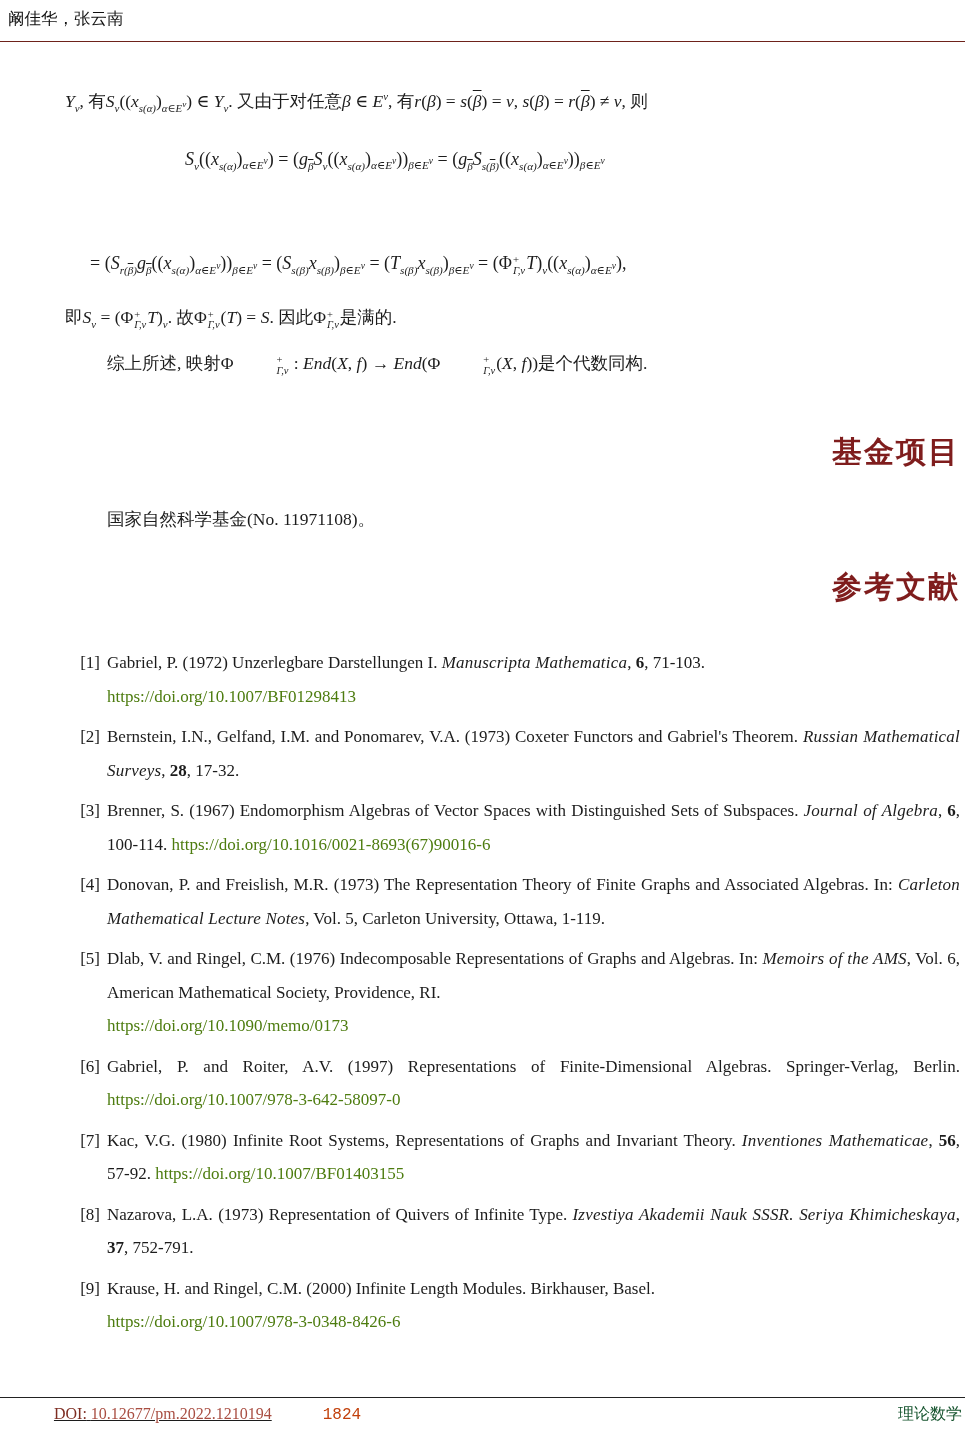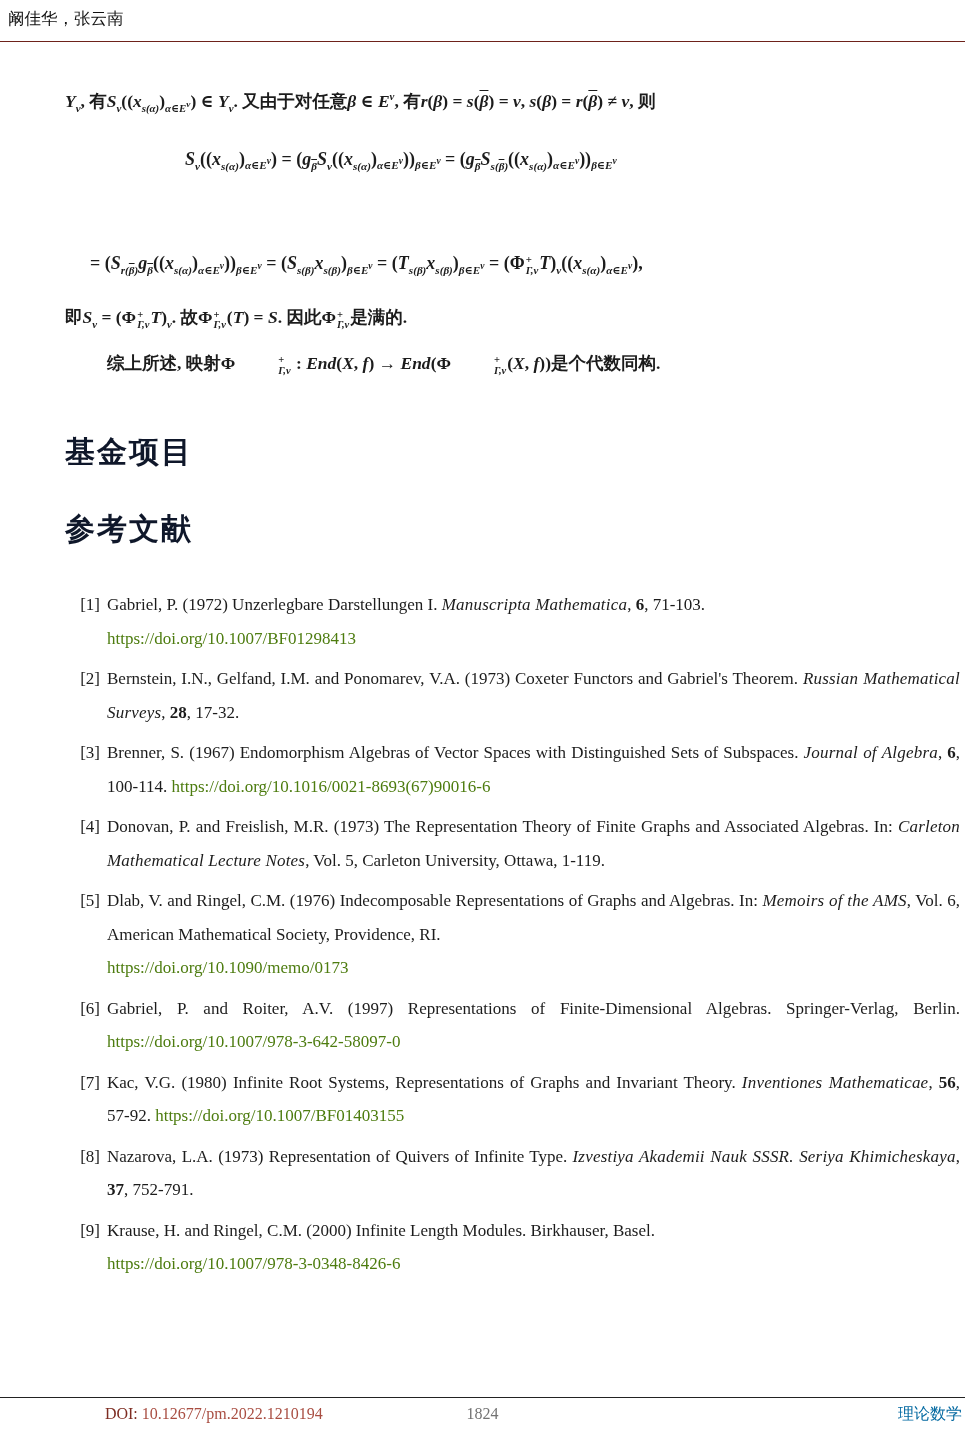--- a/index.html
+++ b/index.html
@@ -10,54 +10,54 @@
     margin:0 auto;
     font-family:"Liberation Serif","DejaVu Serif",serif;
     color:#1c1c1c;
     overflow:hidden;
   }
   
   .hdr{padding:8px 8px 0 8px;font-size:16.5px;color:#111;}
   .hdr-rule{border:none;border-top:1.6px solid #6e221a;margin:11px 0 0 0;}
   
   .content{margin:0 5px 0 65px;width:895px;}
-  .math{font-size:17.5px;line-height:1.5;font-weight:bold;}
+  .math{font-size:17.5px;line-height:1.5;}
   .math i{font-family:"Liberation Serif","DejaVu Serif",serif;}
   .math sub,.math sup{font-size:0.62em;font-style:italic;}
   .math sub sup{font-size:0.85em;}
   .p1{padding-top:46px;}
   .disp1{margin-top:30px;margin-left:120px;font-size:18px;}
   .disp2{margin-top:76px;margin-left:25px;font-size:18px;}
   .p3{margin-top:26px;}
   .p4{margin-top:18px;text-indent:42px;}
   .ov{text-decoration:overline;}
   .ss{display:inline-block;vertical-align:-0.45em;line-height:1;font-size:0.6em;text-align:left;margin:0 1px;font-style:normal;}
   .ss .t,.ss .b{display:block;}
   .ss .b{font-style:italic;}
   .sec-title{
     margin:56px 0 0 0;
     font-family:"DejaVu Sans","Liberation Sans",sans-serif;
-    font-weight:bold;font-size:30px;color:#0f172a;letter-spacing:2px;
+    font-weight:bold;font-size:30px;color:#7f1d1d;letter-spacing:2px;text-align:right;
   }
   .sec2{margin-top:36px;}
   .fund-body{margin-top:34px;font-size:17.5px;text-indent:42px;}
   
   .refs{margin-top:38px;font-size:17px;}
   .ref{display:flex;margin-bottom:7px;}
   .ref-label{flex:none;width:35px;text-align:right;margin-right:7px;line-height:33.5px;}
   .ref-body{flex:1;text-align:justify;line-height:33.5px;}
   .ref-body i{letter-spacing:0.2px;}
   a.doi{color:#4d7c0f;text-decoration:none;cursor:pointer;}
   
   .ftr{position:absolute;left:0;right:0;bottom:0;height:33px;}
   .ftr-rule{border:none;border-top:1.2px solid #222;margin:0;}
   .ftr-row{display:flex;align-items:baseline;padding:6px 3px 0 3px;font-size:16px;}
-  .ftr-left{flex:1;text-align:right;}
-  .ftr-center{flex:1;text-align:center;color:#737373;}
-  .ftr-right{flex:1;text-align:right;color:#0369a1;}
+  .ftr-left{flex:1;text-align:center;text-decoration:underline;}
+  .ftr-center{flex:1;text-align:left;color:#c2410c;font-family:Liberation Mono, monospace;}
+  .ftr-right{flex:1;text-align:right;color:#14532d;}
   .doi-label{color:#7e2d22;}
   .doi-num{color:#a94e42;cursor:pointer;}
 </style>
 </head>
 <body>
 
 <div class="page">
 
   <div class="hdr">阚佳华，张云南</div>
   <hr class="hdr-rule">
@@ -66,20 +66,21 @@
 
     <div id="math-block">
         <div class="math p1"><i>Y</i><sub>v</sub>, 有<i>S</i><sub>v</sub>((<i>x</i><sub>s(α)</sub>)<sub>α∈E<sup>v</sup></sub>) ∈ <i>Y</i><sub>v</sub>. 又由于对任意<i>β</i> ∈ <i>E</i><sup>v</sup>, 有<i>r</i>(<i>β</i>) = <i>s</i>(<span class="ov"><i>β</i></span>) = <i>v</i>, <i>s</i>(<i>β</i>) = <i>r</i>(<span class="ov"><i>β</i></span>) ≠ <i>v</i>, 则</div>
         <div class="math disp1"><i>S</i><sub>v</sub>((<i>x</i><sub>s(α)</sub>)<sub>α∈E<sup>v</sup></sub>) = (<i>g</i><sub><span class="ov">β</span></sub><i>S</i><sub>v</sub>((<i>x</i><sub>s(α)</sub>)<sub>α∈E<sup>v</sup></sub>))<sub>β∈E<sup>v</sup></sub> = (<i>g</i><sub><span class="ov">β</span></sub><i>S</i><sub>s(<span class="ov">β</span>)</sub>((<i>x</i><sub>s(α)</sub>)<sub>α∈E<sup>v</sup></sub>))<sub>β∈E<sup>v</sup></sub></div>
         <div class="math disp2">= (<i>S</i><sub>r(<span class="ov">β</span>)</sub><i>g</i><sub><span class="ov">β</span></sub>((<i>x</i><sub>s(α)</sub>)<sub>α∈E<sup>v</sup></sub>))<sub>β∈E<sup>v</sup></sub> = (<i>S</i><sub>s(β)</sub><i>x</i><sub>s(β)</sub>)<sub>β∈E<sup>v</sup></sub> = (<i>T</i><sub>s(β)</sub><i>x</i><sub>s(β)</sub>)<sub>β∈E<sup>v</sup></sub> = (Φ<span class="ss"><span class="t">+</span><span class="b">Γ,v</span></span><i>T</i>)<sub>v</sub>((<i>x</i><sub>s(α)</sub>)<sub>α∈E<sup>v</sup></sub>),</div>
         <div class="math p3">即<i>S</i><sub>v</sub> = (Φ<span class="ss"><span class="t">+</span><span class="b">Γ,v</span></span><i>T</i>)<sub>v</sub>. 故Φ<span class="ss"><span class="t">+</span><span class="b">Γ,v</span></span>(<i>T</i>) = <i>S</i>. 因此Φ<span class="ss"><span class="t">+</span><span class="b">Γ,v</span></span>是满的.</div>
         <div class="math p4">综上所述, 映射Φ<span class="ss"><span class="t">+</span><span class="b">Γ,v</span></span> : <i>End</i>(<i>X</i>, <i>f</i>) → <i>End</i>(Φ<span class="ss"><span class="t">+</span><span class="b">Γ,v</span></span>(<i>X</i>, <i>f</i>))是个代数同构.</div>
       </div>
 
     <h2 class="sec-title">基金项目</h2>
+    <p class="fund-body">国家自然科学基金(No. 11971108)。</p>
 
     <h2 class="sec-title sec2">参考文献</h2>
 
     <div class="refs" id="ref-list">
   <div class="ref">
     <div class="ref-label">[1]</div>
     <div class="ref-body">Gabriel, P. (1972) Unzerlegbare Darstellungen I. <i>Manuscripta Mathematica</i>, <b>6</b>, 71-103.<br><a class="doi">https://doi.org/10.1007/BF01298413</a></div>
   </div>
 
   <div class="ref">

